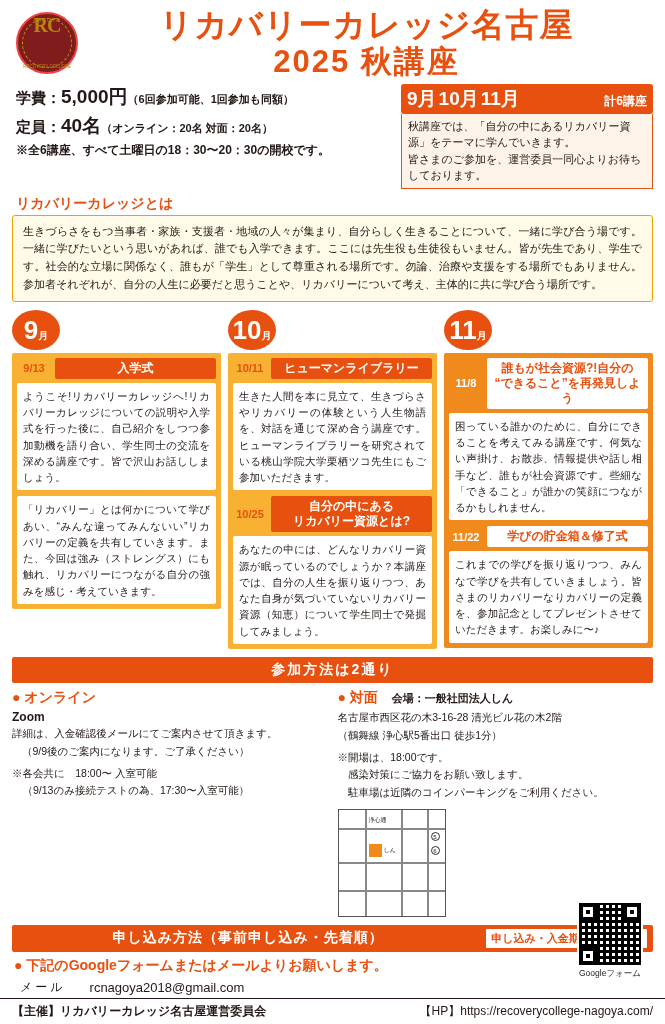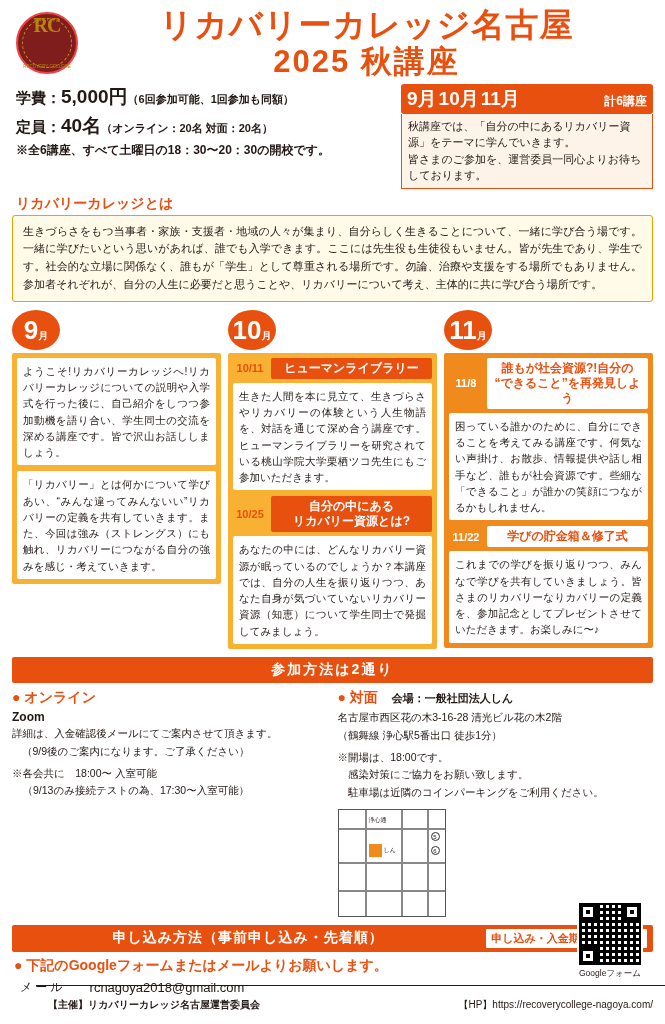--- a/index.html
+++ b/index.html
@@ -157,22 +157,22 @@
         background-image:
           repeating-linear-gradient(90deg,#000 0 3px,transparent 3px 6px),
           repeating-linear-gradient(0deg,#000 0 3px,transparent 3px 6px);
         background-blend-mode: multiply; border: 2px solid #fff; }
   .qr .fp { position:absolute; width:18px;height:18px;border:4px solid #000; background:#fff;}
   .qr .fp i { position:absolute; inset:3px; background:#000; display:block;}
   .qr-cap { font-size: 8.5px; margin-top:1px; }
 
   .footer {
     position:absolute; left:0; right:0; bottom: 0;
-    border-top: 1px solid #231815; padding: 12px 12px;
-    display:flex; font-size: 10px; font-weight:bold; gap: 12px; margin-left: 36px;
+    border-top: 1px solid #231815; padding: 4px 12px;
+    display:flex; font-size: 12px; font-weight:bold; gap: 12px;
   }
   .footer .hp { margin-left: auto; font-weight: normal; }
 </style>
 </head>
 <body>
 
 <div class="page">
 
   <div class="header">
     <div class="logo">
@@ -213,20 +213,24 @@
   <div class="rc-box">生きづらさをもつ当事者・家族・支援者・地域の人々が集まり、自分らしく生きることについて、一緒に学び合う場です。一緒に学びたいという思いがあれば、誰でも入学できます。ここには先生役も生徒役もいません。皆が先生であり、学生です。社会的な立場に関係なく、誰もが「学生」として尊重される場所です。勿論、治療や支援をする場所でもありません。参加者それぞれが、自分の人生に必要だと思うことや、リカバリーについて考え、主体的に共に学び合う場所です。</div>
 
   <div class="months">
 
     <div class="mcol">
       <div class="mhead">
         <span class="n">9</span>
         <span class="g">月</span>
       </div>
       <div class="panel">
+        <div class="evt dark">
+          <span class="date">9/13</span>
+          <span class="name">入学式</span>
+        </div>
         <div class="desc">ようこそ!リカバリーカレッジへ!リカバリーカレッジについての説明や入学式を行った後に、自己紹介をしつつ参加動機を語り合い、学生同士の交流を深める講座です。皆で沢山お話ししましょう。</div>
         <div class="desc last">「リカバリー」とは何かについて学びあい、“みんな違ってみんないい”リカバリーの定義を共有していきます。また、今回は強み（ストレングス）にも触れ、リカバリーにつながる自分の強みを感じ・考えていきます。</div>
       </div>
     </div>
 
     <div class="mcol">
       <div class="mhead">
         <span class="n">10</span>
         <span class="g">月</span>
       </div>

